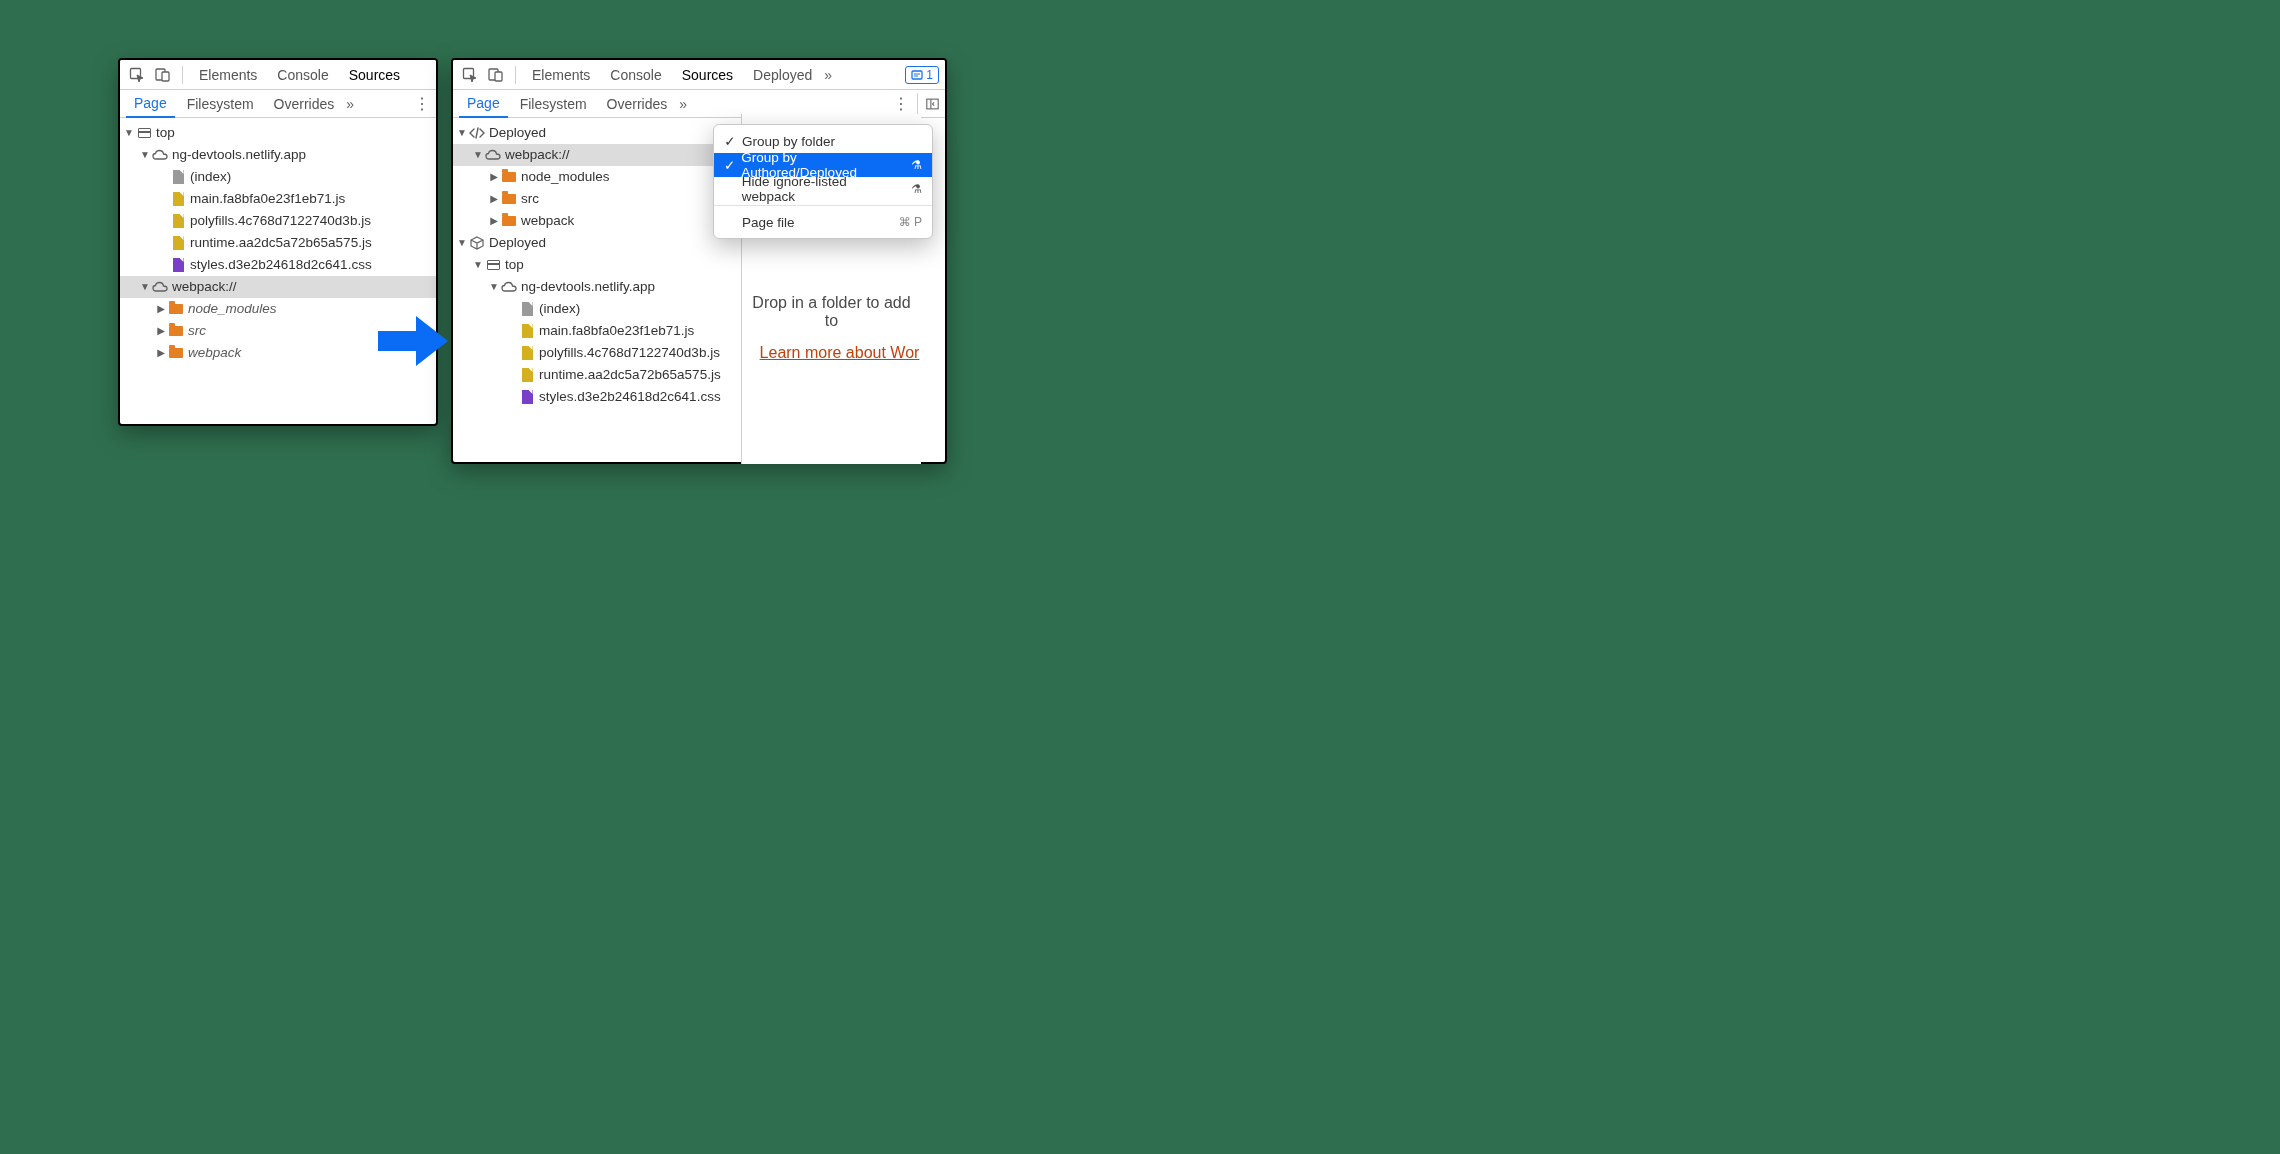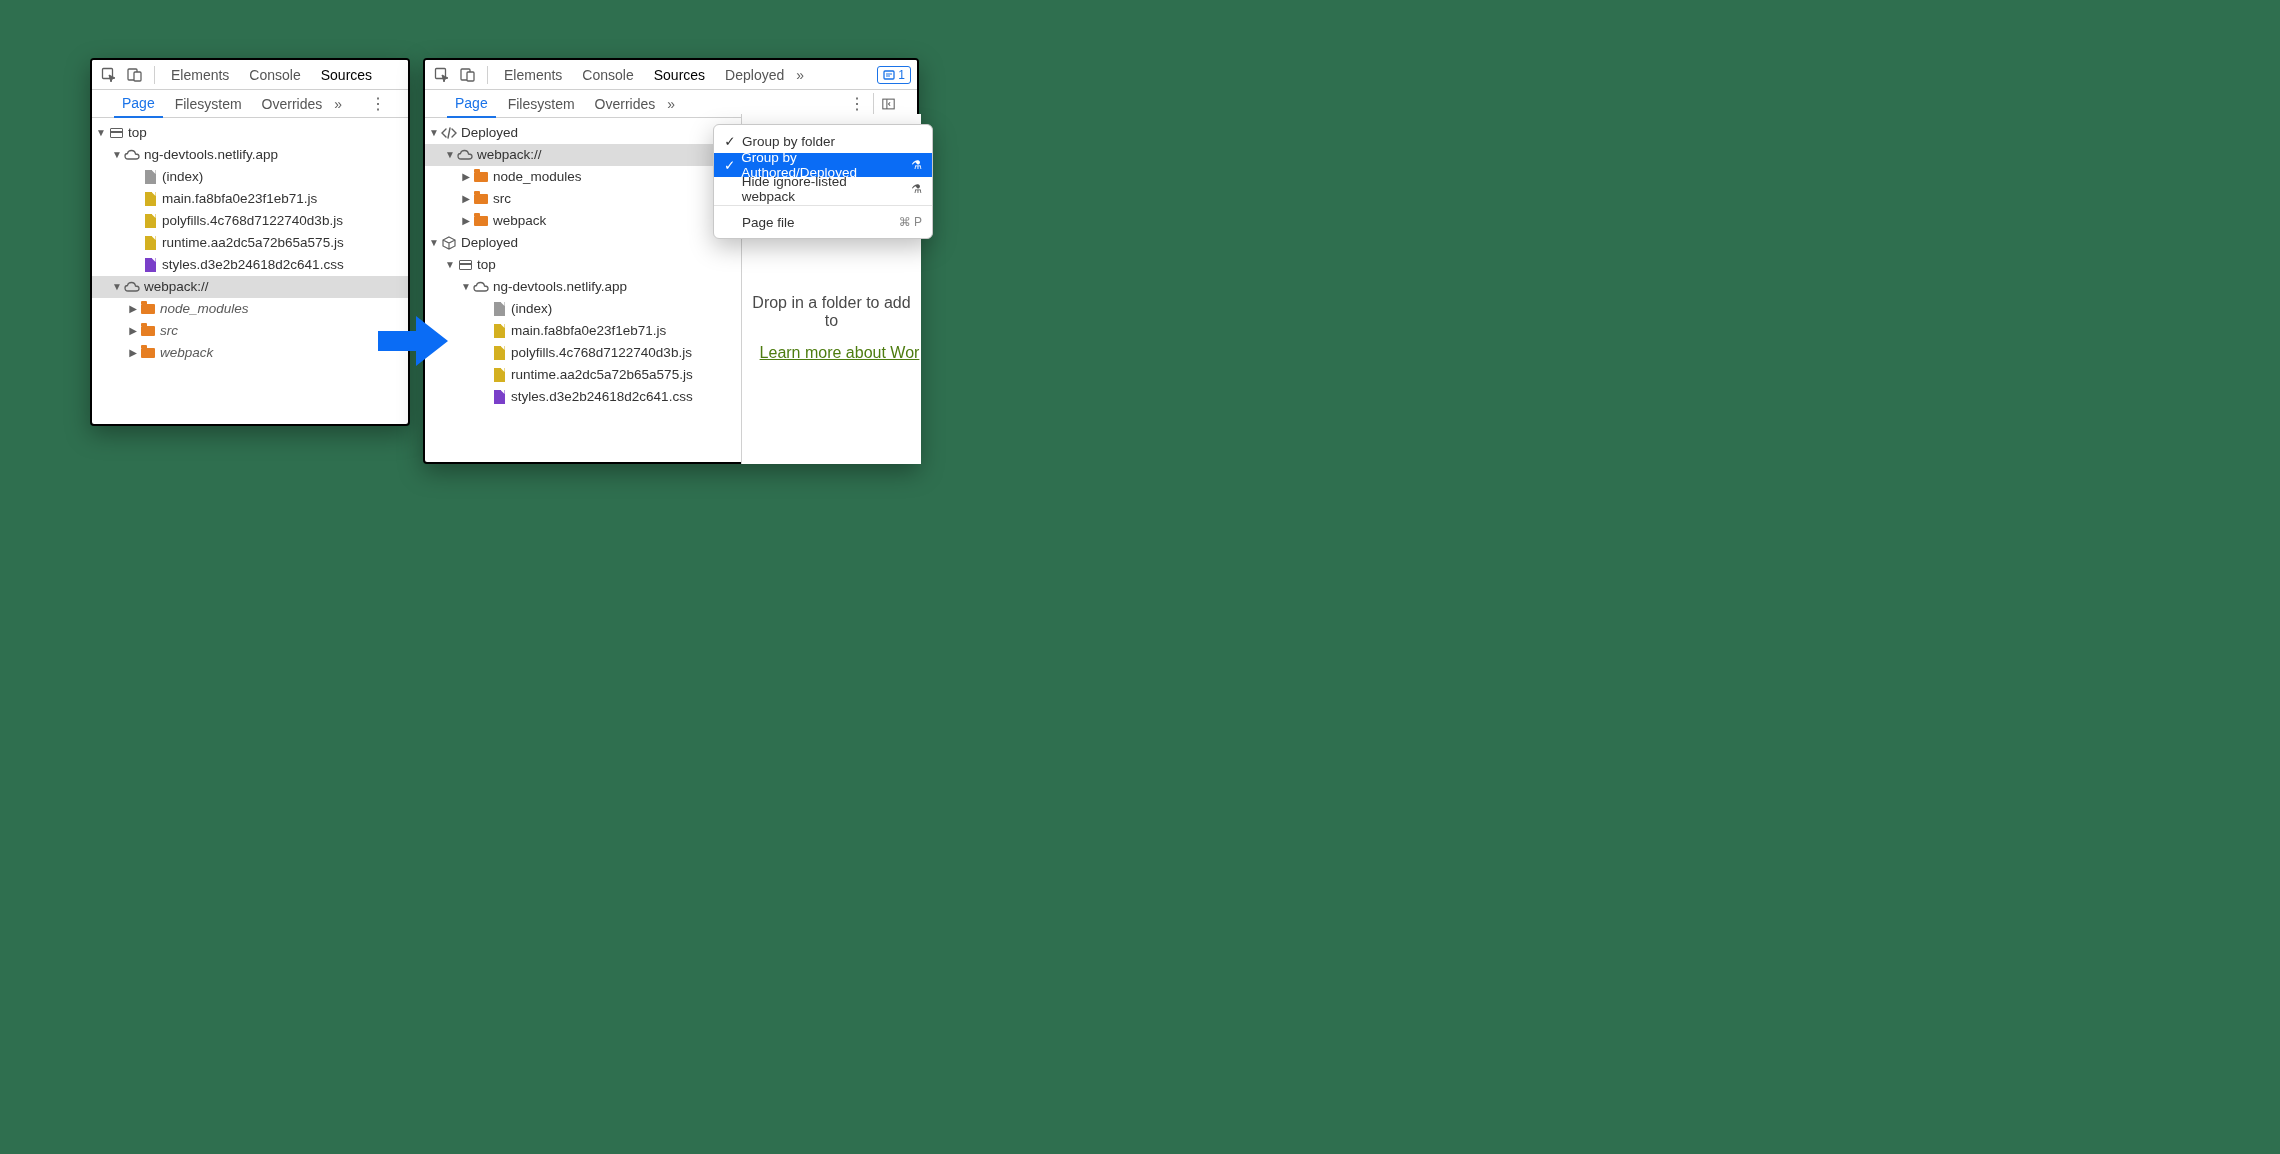--- a/index.html
+++ b/index.html
@@ -12,20 +12,21 @@
     height: 769px;
     position: relative;
   }
   .panel {
     position: absolute;
     background: #fff;
     border: 2px solid #000;
     border-radius: 4px;
     box-shadow: 0 8px 25px rgba(0,0,0,0.35);
     overflow: hidden;
+    margin-left: 28px;
   }
   #panel-left { left: 90px; top: 58px; width: 320px; height: 368px; }
   #panel-right { left: 423px; top: 58px; width: 496px; height: 406px; }
 
   
   .top-tabs {
     display: flex;
     align-items: center;
     height: 30px;
     border-bottom: 1px solid #d0d0d0;
@@ -58,21 +59,21 @@
     font-size: 12px;
     gap: 3px;
   }
 
   
   .sub-tabs {
     display: flex;
     align-items: center;
     height: 28px;
     border-bottom: 1px solid #d0d0d0;
-    padding: 0 22px;
+    padding: 0 6px;
     gap: 4px;
   }
   .sub-tab {
     padding: 0 8px;
     height: 28px;
     display: flex; align-items: center;
     color: #555;
     cursor: pointer;
   }
   .sub-tab.active { color: #1a73e8; border-bottom: 2px solid #1a73e8; }
@@ -132,21 +133,21 @@
     width: 180px;
     height: 350px;
     background:#fff;
     border-left: 1px solid #d0d0d0;
     padding: 40px 0 0 0;
     text-align:center;
     font-size: 16px;
     color:#4a4a4a;
     overflow:hidden;
   }
-  .hint-area a { color:#4d7c0f; text-decoration: underline; margin-left: 16px; }
+  .hint-area a { color:#c2410c; text-decoration: underline; margin-left: 16px; }
 
   .right-body { position: relative; height: calc(100% - 58px); }
   .right-tree-wrap { width: 320px; overflow:hidden; }
 
   
   .big-arrow {
     position:absolute;
     left: 378px;
     top: 316px;
     width: 70px; height: 50px;

